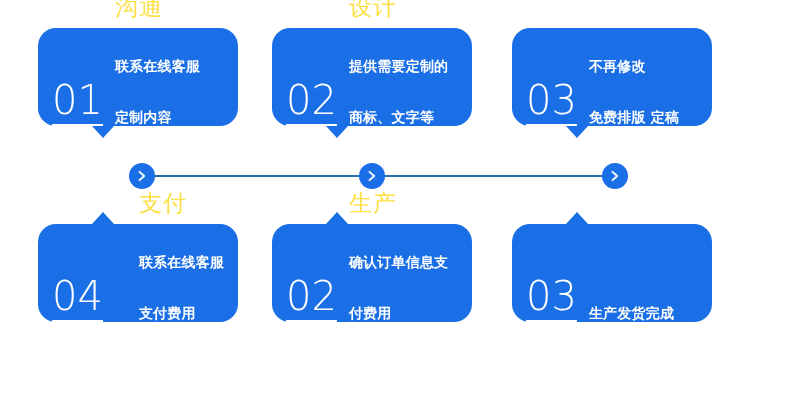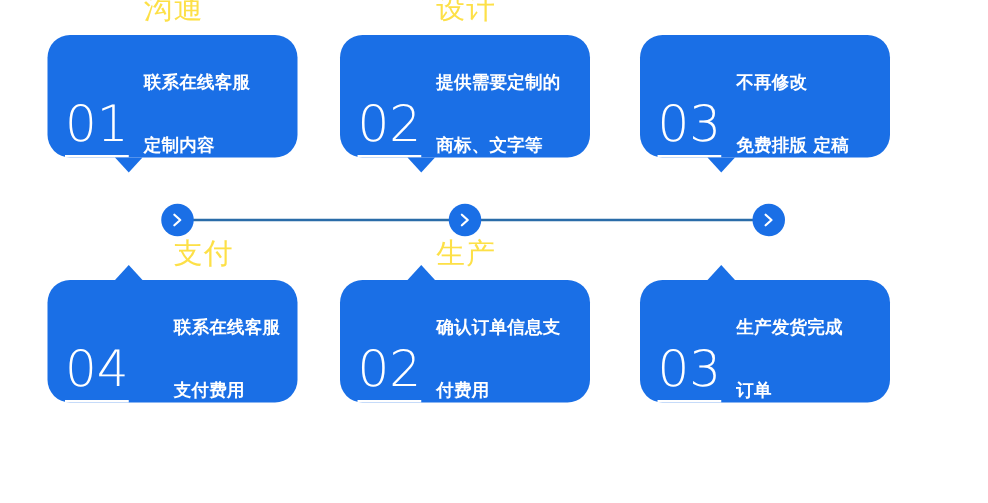--- a/index.html
+++ b/index.html
@@ -210,18 +210,17 @@
       </div>
     </div>
   </div>
 
   <div class="step-card" style="left:512px; top:224px;">
     <div class="notch notch-up"></div>
     <div class="card-number">03</div>
     <div class="card-text">
       <div class="card-desc">
         <div>生产发货完成</div>
-        <div>订单</div>
       </div>
     </div>
   </div>
 
 </div>
 
 </body></html>

